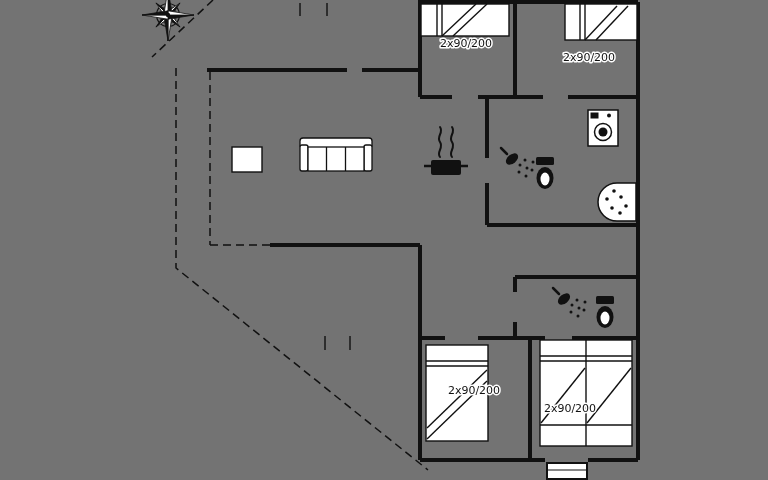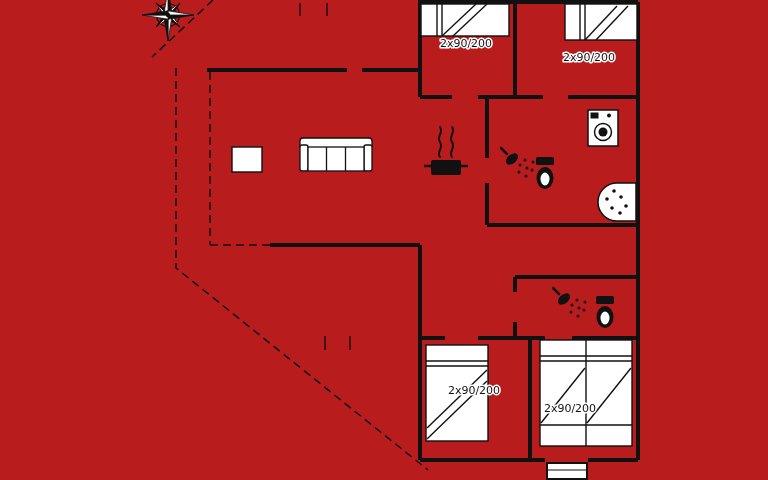--- a/index.html
+++ b/index.html
@@ -1,17 +1,17 @@
 <!DOCTYPE html>
 <html><head>
 <meta charset="utf-8">
 <title>Floor plan</title>
 <style>
   html,body{margin:0;padding:0;background:#fff;}
-  .stage{position:relative;width:768px;height:480px;background:#b91c1c;overflow:hidden;}
+  .stage{position:relative;width:768px;height:480px;background:#737373;overflow:hidden;}
   svg{display:block;}
   text.bedlabel{
     font-family:"DejaVu Sans","Liberation Sans",sans-serif;
     font-size:11px;
     fill:#111;
     text-anchor:middle;
     paint-order:stroke;
     stroke:#ffffff;
     stroke-width:3px;
     stroke-linejoin:round;

